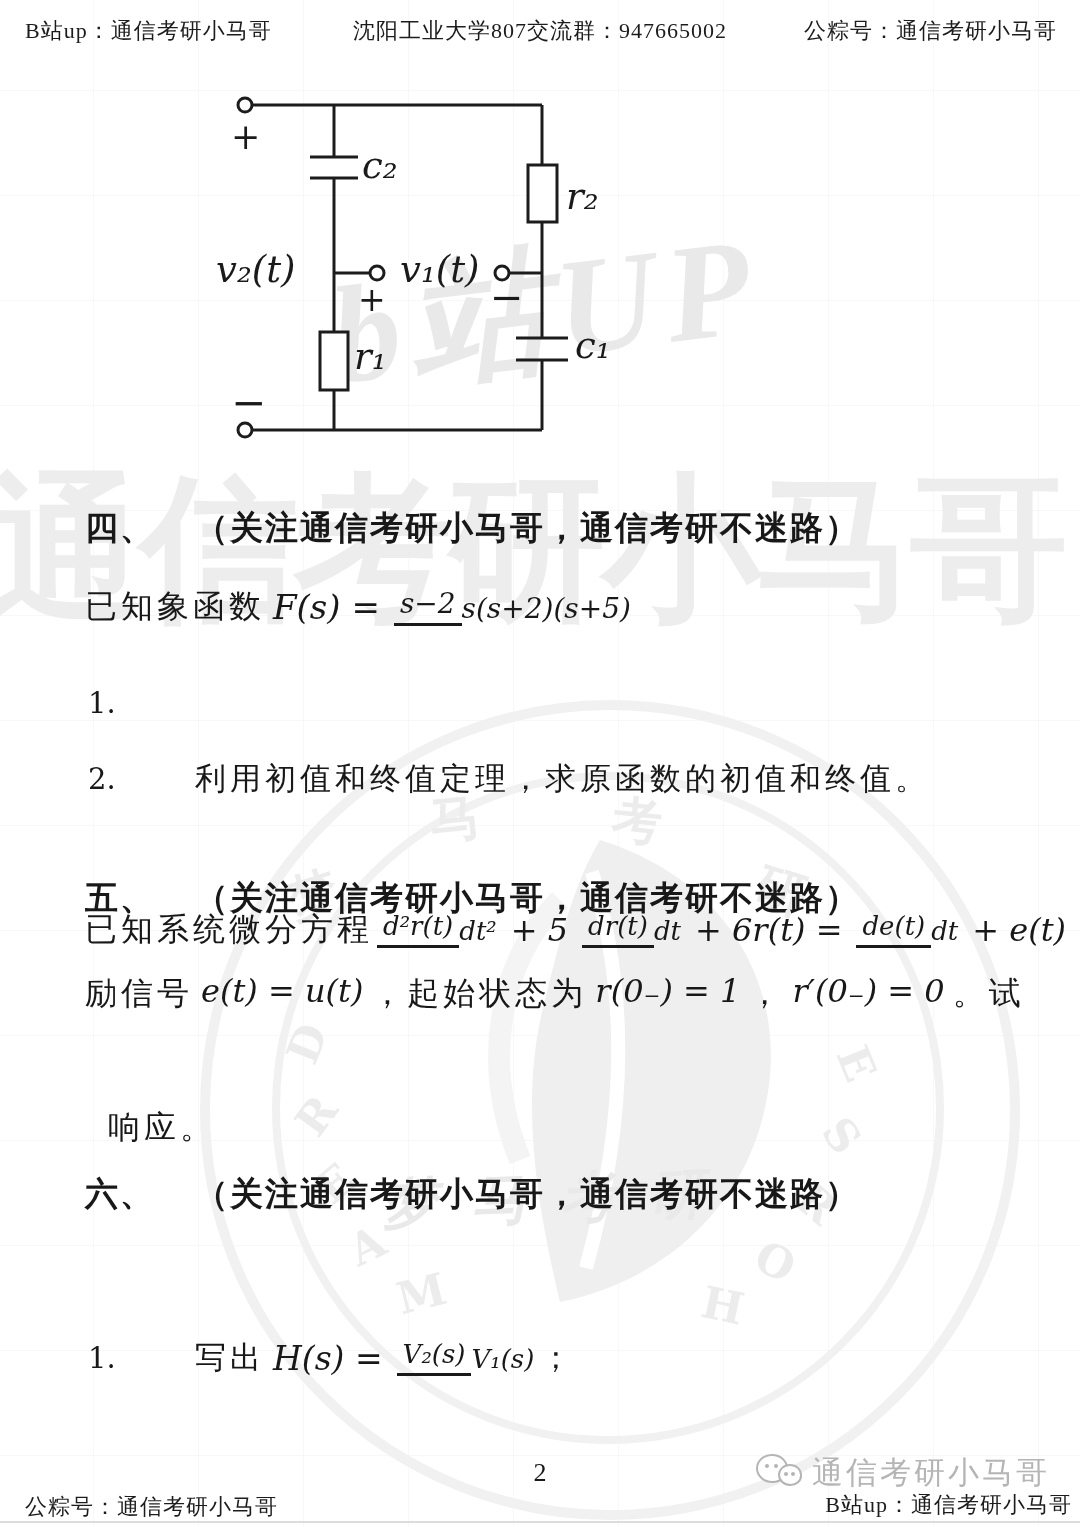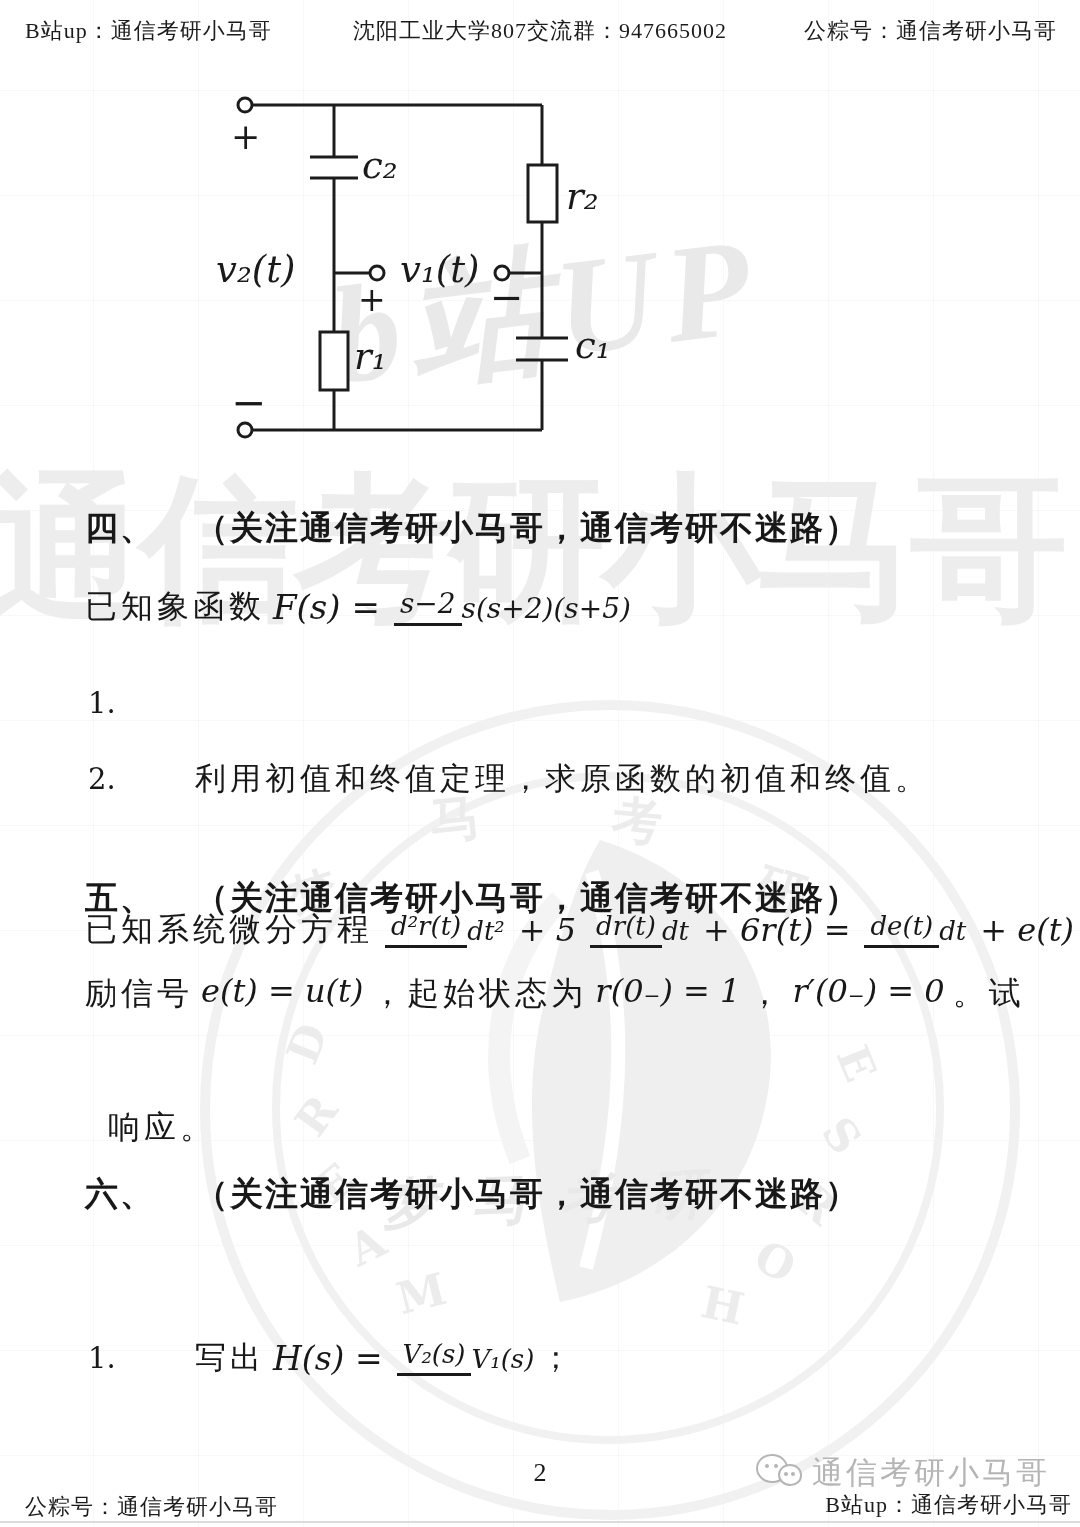--- a/index.html
+++ b/index.html
@@ -146,21 +146,21 @@
     <div class="item" style="top:758px;">
       <span class="inum">2.</span>
       <span>利用初值和终值定理，求原函数的初值和终值。</span>
     </div>
 
     <div class="sec-h" style="top:876px;">
       <span class="hn">五、</span><span>（关注通信考研小马哥，通信考研不迷路）</span>
     </div>
     <div class="mrow" style="top:888px;height:84px;font-size:32px;">
       <span class="cjk">已知系统微分方程</span>
-      <span class="frac" style="font-size:26px;margin-left:12px;">
+      <span class="frac" style="font-size:26px;margin-left:4px;">
         <span class="fn">d²r(t)</span>
         <span class="fd">dt²</span>
       </span>
       <span class="math">+ 5</span>
       <span class="frac" style="font-size:26px;">
         <span class="fn">dr(t)</span>
         <span class="fd">dt</span>
       </span>
       <span class="math">+ 6r(t) =</span>
       <span class="frac" style="font-size:26px;">

